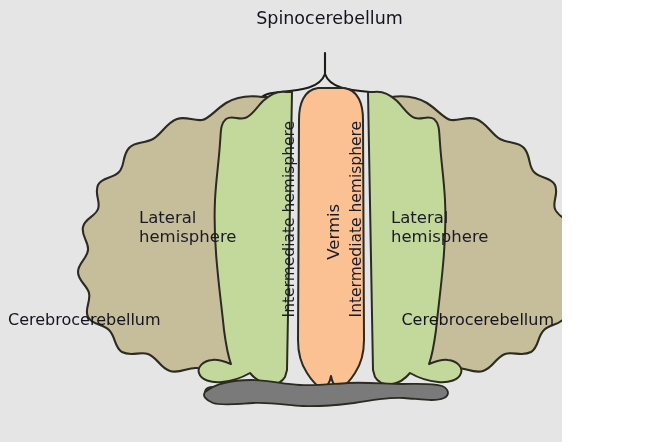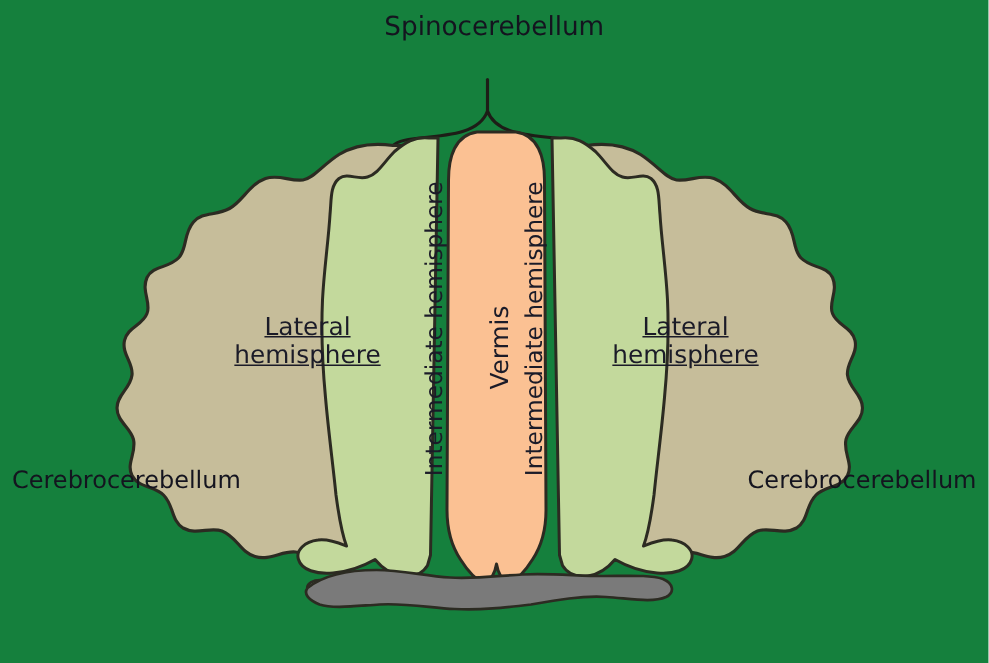--- a/index.html
+++ b/index.html
@@ -6,23 +6,23 @@
   html, body {
     margin: 0;
     padding: 0;
     background: #ffffff;
   }
   body {
     font-family: "DejaVu Sans", sans-serif;
   }
   #diagram-root {
     position: relative;
-    width: 659px;
+    width: 562px;
     height: 442px;
-    background: #15803d;
+    background: #e5e5e5;
     overflow: hidden;
   }
   #diagram-svg {
     position: absolute;
     left: 0;
     top: 0;
     width: 659px;
     height: 442px;
     display: block;
   }
@@ -57,23 +57,22 @@
   }
   .lbl-cc-right {
     font-size: 16px;
     right: 8px;
     top: 311px;
     color: #14141f;
   }
   .lbl-lat {
     font-size: 16.5px;
     width: 132px;
-    text-align: center;
+    text-align: left;
     color: #1b1b28;
-    text-decoration: underline;
   }
   .lbl-lat-left  { left: 139px; top: 208px; }
   .lbl-lat-right { left: 391px; top: 208px; }
 
   .lbl-vert {
     font-size: 15.5px;
     color: #1b1b28;
     transform-origin: 50% 50%;
     transform: rotate(-90deg);
     text-align: center;

